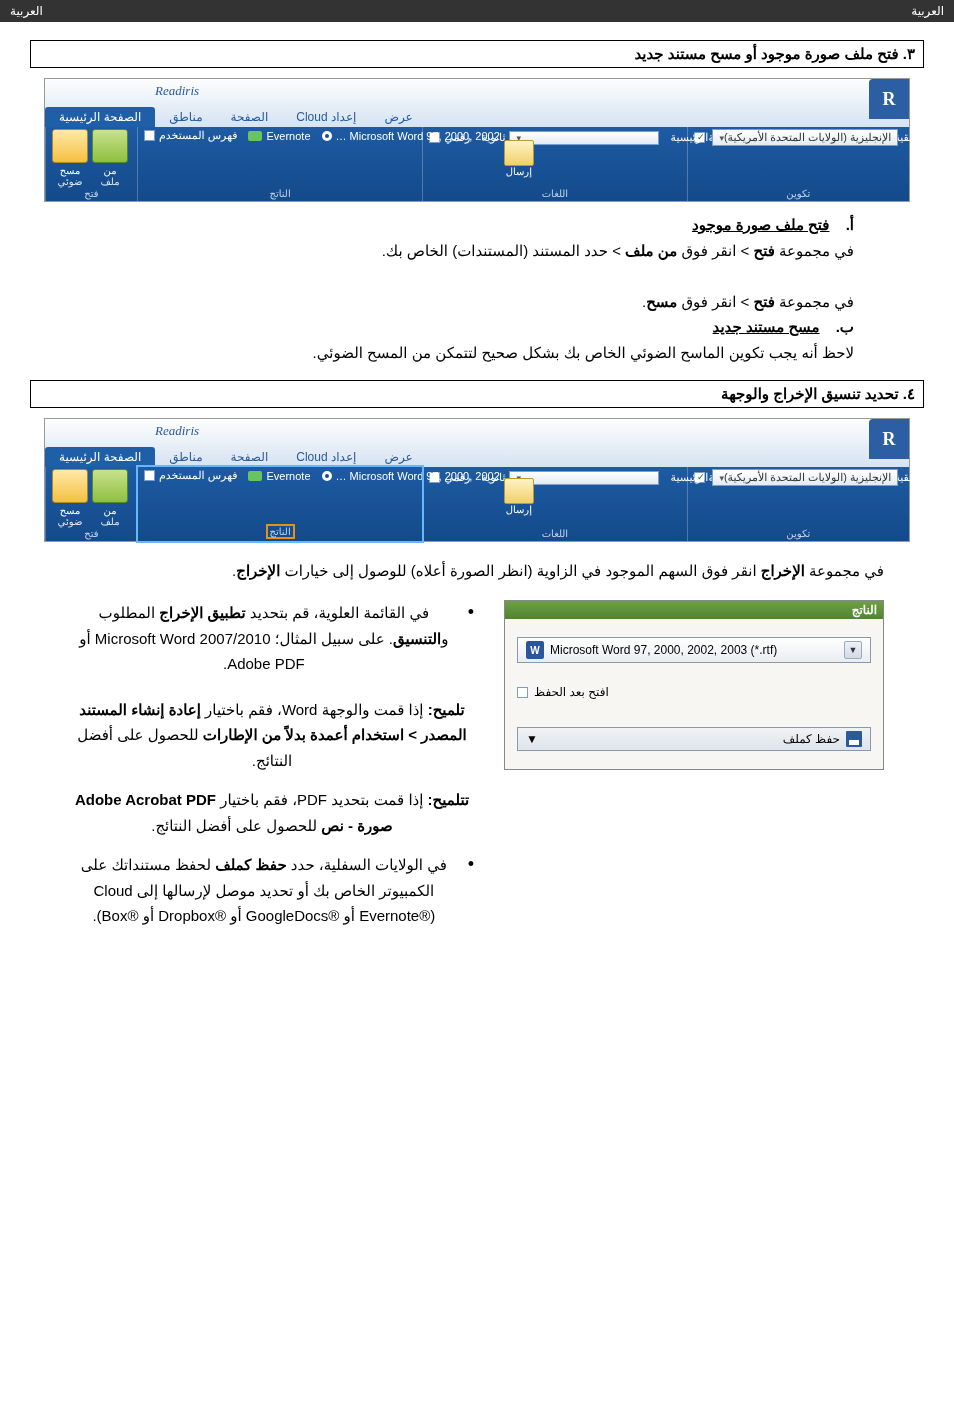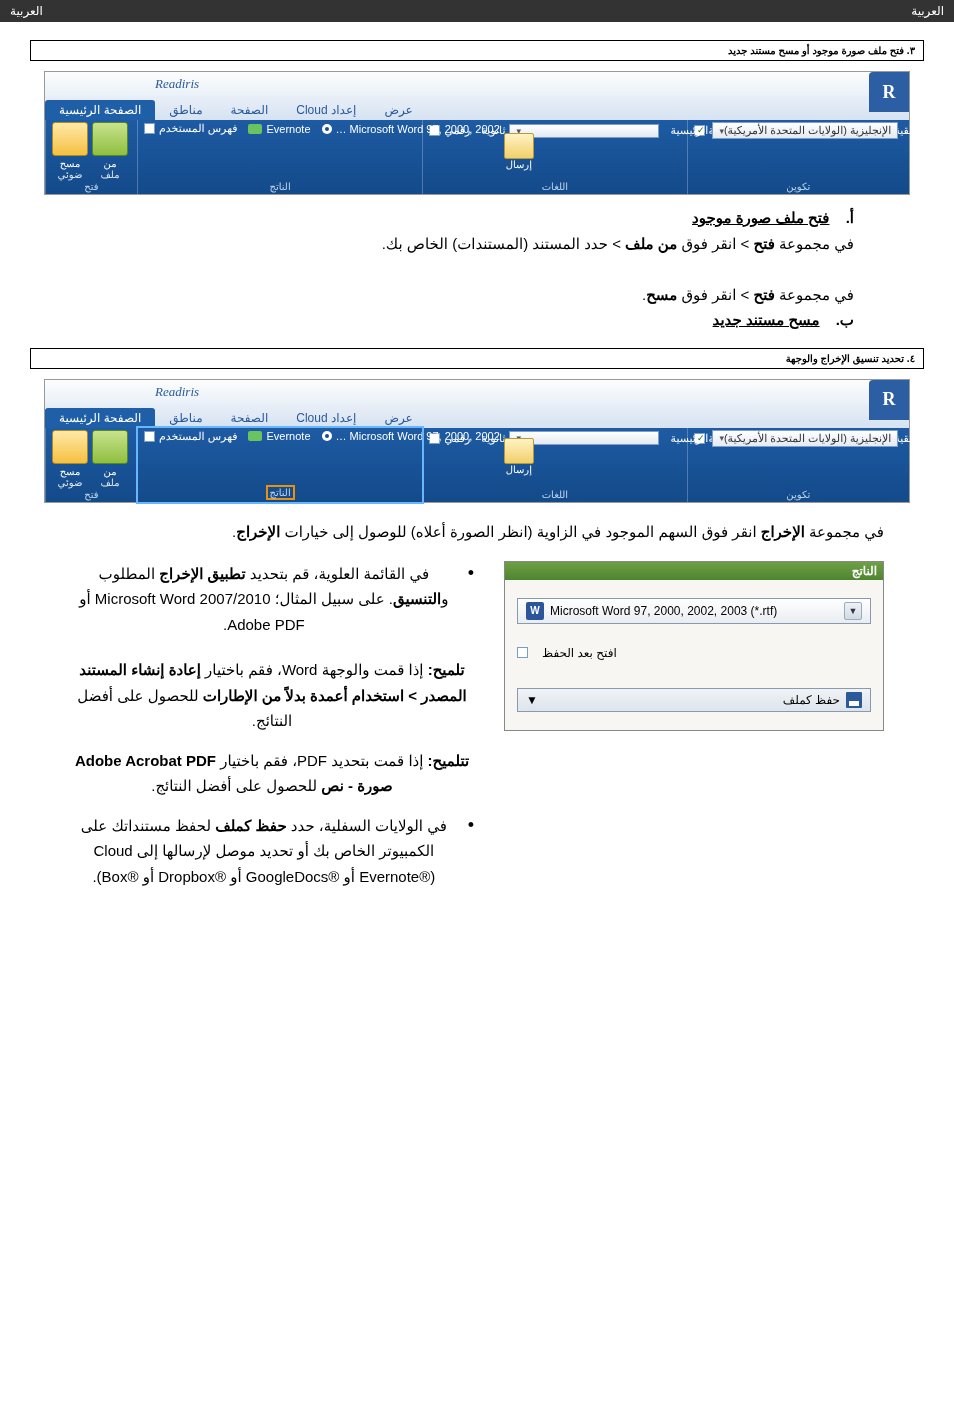--- a/index.html
+++ b/index.html
@@ -1,20 +1,20 @@
 <!DOCTYPE html>
 <html dir="rtl" lang="ar"><head>
 <meta charset="utf-8">
 <style>
 * { box-sizing: border-box; margin: 0; padding: 0; }
 body { font-family: Tahoma, Arial, sans-serif; font-size: 14px; background: #fff; direction: rtl; width: 954px; }
 .header-bar { background: #333; color: #fff; display: flex; justify-content: space-between; padding: 4px 10px; font-size: 12px; }
 .header-bar span { direction: rtl; }
 .content { padding: 8px 30px; }
-.section-title-box { border: 1px solid #000; padding: 4px 8px; margin: 10px 0; font-weight: bold; font-size: 10px; }
+.section-title-box { border: 1px solid #000; padding: 4px 8px; margin: 10px 0; font-weight: bold; font-size: 15px; }
 
 
 .ribbon-wrap { margin: 10px 14px 10px 14px; border: 1px solid #999; }
 .ribbon-titlebar { background: linear-gradient(#fdfdfd,#e9f1f8); height: 24px; display:flex; align-items:center; position:relative; }
 .ribbon-app-title { position:absolute; left: 110px; color:#2a5a9a; font-size:13px; font-style:italic; font-family:'Segoe UI',Tahoma; }
 .ribbon-logo { position:absolute; right:0; top:0; width:40px; height:40px; background:#2b5ea2; display:flex; align-items:center; justify-content:center; border-top-left-radius:4px; z-index:5; }
 .ribbon-logo::before { content:"R"; color:#fff; font-weight:bold; font-size:18px; font-family:Georgia, serif; }
 .ribbon-tabs { background: linear-gradient(#e9eff7,#d6e3f2); height:24px; display:flex; flex-direction:row-reverse; align-items:flex-end; padding-right:46px; font-size:12px; }
 .ribbon-tab { padding: 3px 14px; color:#2a5a9a; cursor:pointer; }
 .ribbon-tab.active { background:#1f5fa8; color:#fff; border-radius:3px 3px 0 0; position:relative; }
@@ -41,21 +41,21 @@
 .bullet { font-size: 18px; line-height: 1; margin-left: 10px; margin-top: 3px; }
 
 .output-section { display: flex; flex-direction: row; gap: 30px; margin: 10px 40px; align-items: flex-start; }
 .output-panel-img { width: 380px; border: 1px solid #888; background: #f4f4f0; padding: 0; overflow: hidden; flex-shrink:0; }
 .out-hdr { background:linear-gradient(#6ea045,#4f8430); color:#fff; padding:2px 6px; font-size:12px; font-weight:bold; text-align:right; }
 .out-body { padding:18px 12px; background:#f7f6f2; }
 .out-row { display:flex; align-items:center; gap:6px; margin-bottom:22px; }
 .out-dd { flex:1; background:linear-gradient(#fff,#e9edf1); border:1px solid #8a9aae; padding:3px 8px; font-size:12px; display:flex; align-items:center; justify-content:space-between; direction:ltr; }
 .out-dd .chev { width:18px; height:18px; background:linear-gradient(#eef2f6,#d1dbe5); border:1px solid #9aaabf; display:flex; align-items:center; justify-content:center; font-size:9px; color:#334; border-radius:2px; }
 .word-icon { width:18px; height:18px; background:#2b579a; color:#fff; font-size:10px; font-weight:bold; display:flex; align-items:center; justify-content:center; border-radius:2px; }
-.out-chk-row { display:flex; flex-direction:row-reverse; align-items:center; gap:14px; font-size:12px; margin:8px 0 28px; }
+.out-chk-row { display:flex; flex-direction:row-reverse; align-items:center; gap:6px; font-size:12px; margin:8px 0 28px; }
 .out-btn-row { display:flex; align-items:center; gap:6px; }
 .out-btn { flex:1; background:linear-gradient(#f0f3f6,#dde4eb); border:1px solid #8a9aae; padding:3px 8px; font-size:12px; display:flex; align-items:center; justify-content:space-between; direction:rtl; }
 .save-icon { width:16px; height:16px; background:#2a5a9a; position:relative; border-radius:1px; }
 .save-icon::after { content:""; position:absolute; bottom:2px; left:3px; width:10px; height:5px; background:#fff; }
 
 .output-text { flex: 1; font-size: 15px; line-height: 1.7; }
 .output-text p { margin-bottom: 14px; text-align: center; }
 .tip { direction: rtl; }
 .ltr-inline { direction: ltr; unicode-bidi: embed; display: inline; }
 </style>
@@ -181,20 +181,21 @@
   </div>
 
   <div class="text-block">
     <p><span class="step-prefix">أ.</span>
        <span class="step-head">فتح ملف صورة موجود</span></p>
     <p>في مجموعة <b>فتح</b> &gt; انقر فوق <b>من ملف</b> &gt; حدد المستند (المستندات) الخاص بك.</p>
     <br>
     <p>في مجموعة <b>فتح</b> &gt; انقر فوق <b>مسح</b>.</p>
     <p><span class="step-prefix">ب.</span>
        <span class="step-head">مسح مستند جديد</span></p>
+    <p>لاحظ أنه يجب تكوين الماسح الضوئي الخاص بك بشكل صحيح لتتمكن من المسح الضوئي.</p>
   </div>
 
   <div class="section-title-box">٤. تحديد تنسيق الإخراج والوجهة</div>
 
   <div class="ribbon-wrap">
     <div class="ribbon-titlebar">
       <span class="ribbon-app-title">Readiris</span>
       <span class="ribbon-logo"></span>
     </div>
     <div class="ribbon-tabs">

